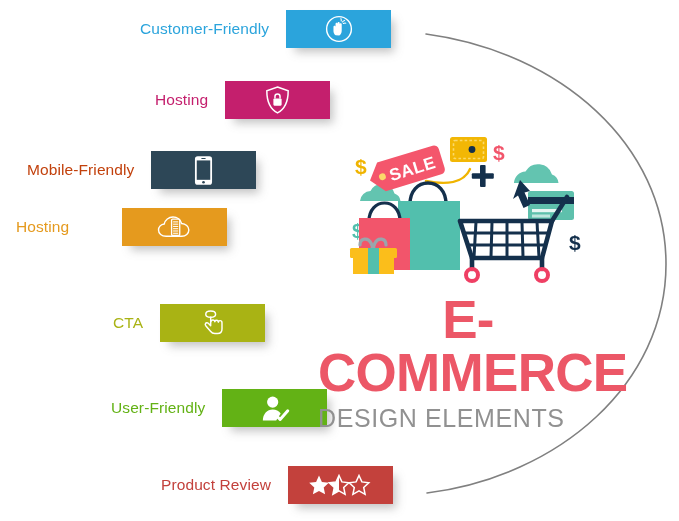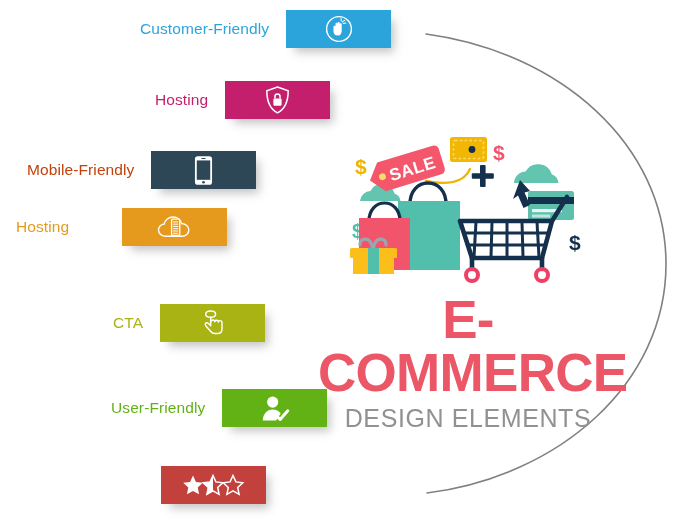--- a/index.html
+++ b/index.html
@@ -76,21 +76,20 @@
   }
   .title-main {
     text-align: center;
     font-size: 53px;
     font-weight: 700;
     letter-spacing: -0.7px;
     line-height: 1;
     margin-top: 8px;
   }
   .title-sub {
-    text-align: center;
     font-size: 25px;
     font-weight: 400;
     letter-spacing: 0.6px;
     line-height: 1;
     margin-top: 7px;
   }
 </style>
 </head>
 <body>
 
@@ -183,20 +182,21 @@
           <path d="M7.5 5.4 C7.5 3.5 9.6 2.1 12.6 2.1 C15.6 2.1 17.7 3.5 17.7 5.4 C17.7 7.3 15.6 8.6 12.6 8.6 C9.6 8.6 7.5 7.3 7.5 5.4 Z" fill="none" stroke="#ffffff" stroke-width="1.5"></path>
           <path d="M12.6 8.6 L12.6 17.3 L10.1 14.8 C9.2 14 7.9 14.1 7.3 15 C6.8 15.8 7 16.8 7.7 17.5 L12.4 23 C13.5 24.4 15 25.3 16.8 25.3 L19.7 25.3 C22.5 25.3 24.3 23.3 24.3 20.6 L24.3 14.1 C24.3 12.9 23.4 12 22.3 12 C21.6 12 21 12.4 20.6 12.9" fill="none" stroke="#ffffff" stroke-width="1.5" stroke-linecap="round" stroke-linejoin="round"></path>
           <path d="M20.6 13.6 C20.6 12.5 19.8 11.6 18.7 11.6 C17.9 11.6 17.2 12 16.9 12.6" fill="none" stroke="#ffffff" stroke-width="1.5" stroke-linecap="round"></path>
           <path d="M16.9 13.3 C16.9 12.2 16 11.3 14.9 11.3 C13.9 11.3 13 12.1 12.8 13" fill="none" stroke="#ffffff" stroke-width="1.5" stroke-linecap="round"></path>
         </svg>
       </span>
     </span>
   </div>
 
   <div class="feature-row" id="row-product-review">
+    <span class="feature-label" style="color: rgb(195, 65, 60);">Product Review</span>
     <span class="feature-chip" style="background: rgb(195, 65, 60);">
       <span class="glyph">
         <svg width="62" height="22" viewBox="0 0 62 22">
           <defs>
             <path id="starshape" d="M11 1.5 L13.9 7.9 L20.8 8.7 L15.7 13.4 L17.1 20.3 L11 16.9 L4.9 20.3 L6.3 13.4 L1.2 8.7 L8.1 7.9 Z"></path>
             <clipPath id="halfclip">
                 <rect x="0" y="0" width="11" height="22"></rect>
               </clipPath>
           </defs>
           <use href="#starshape" x="-1" y="0" fill="#ffffff"></use>

